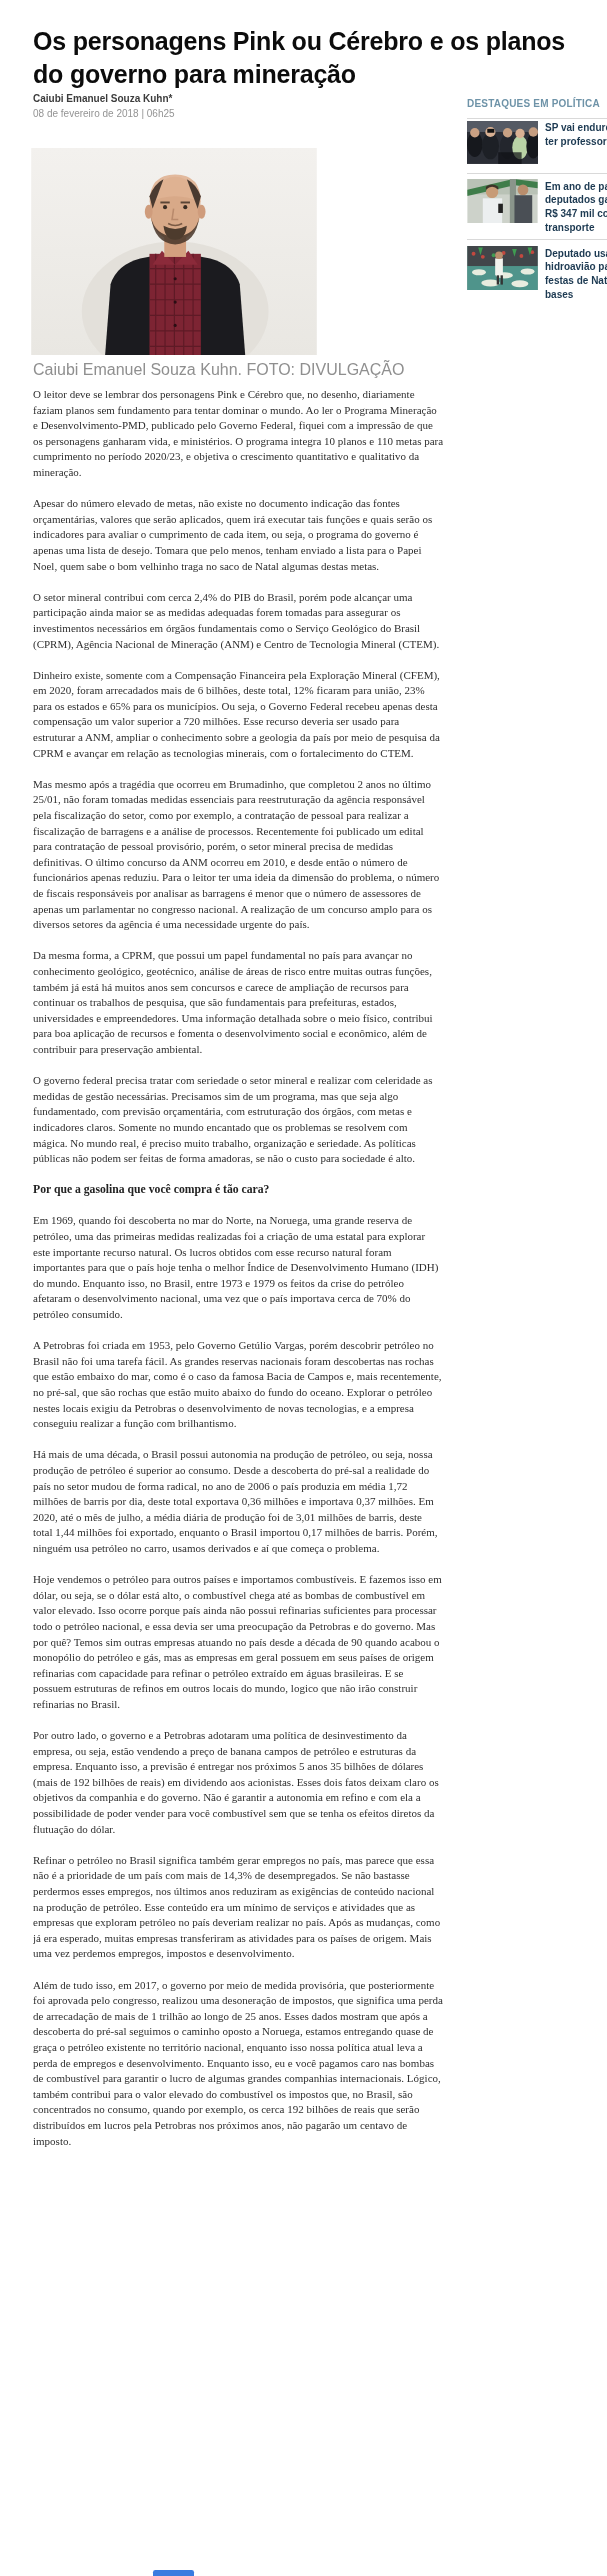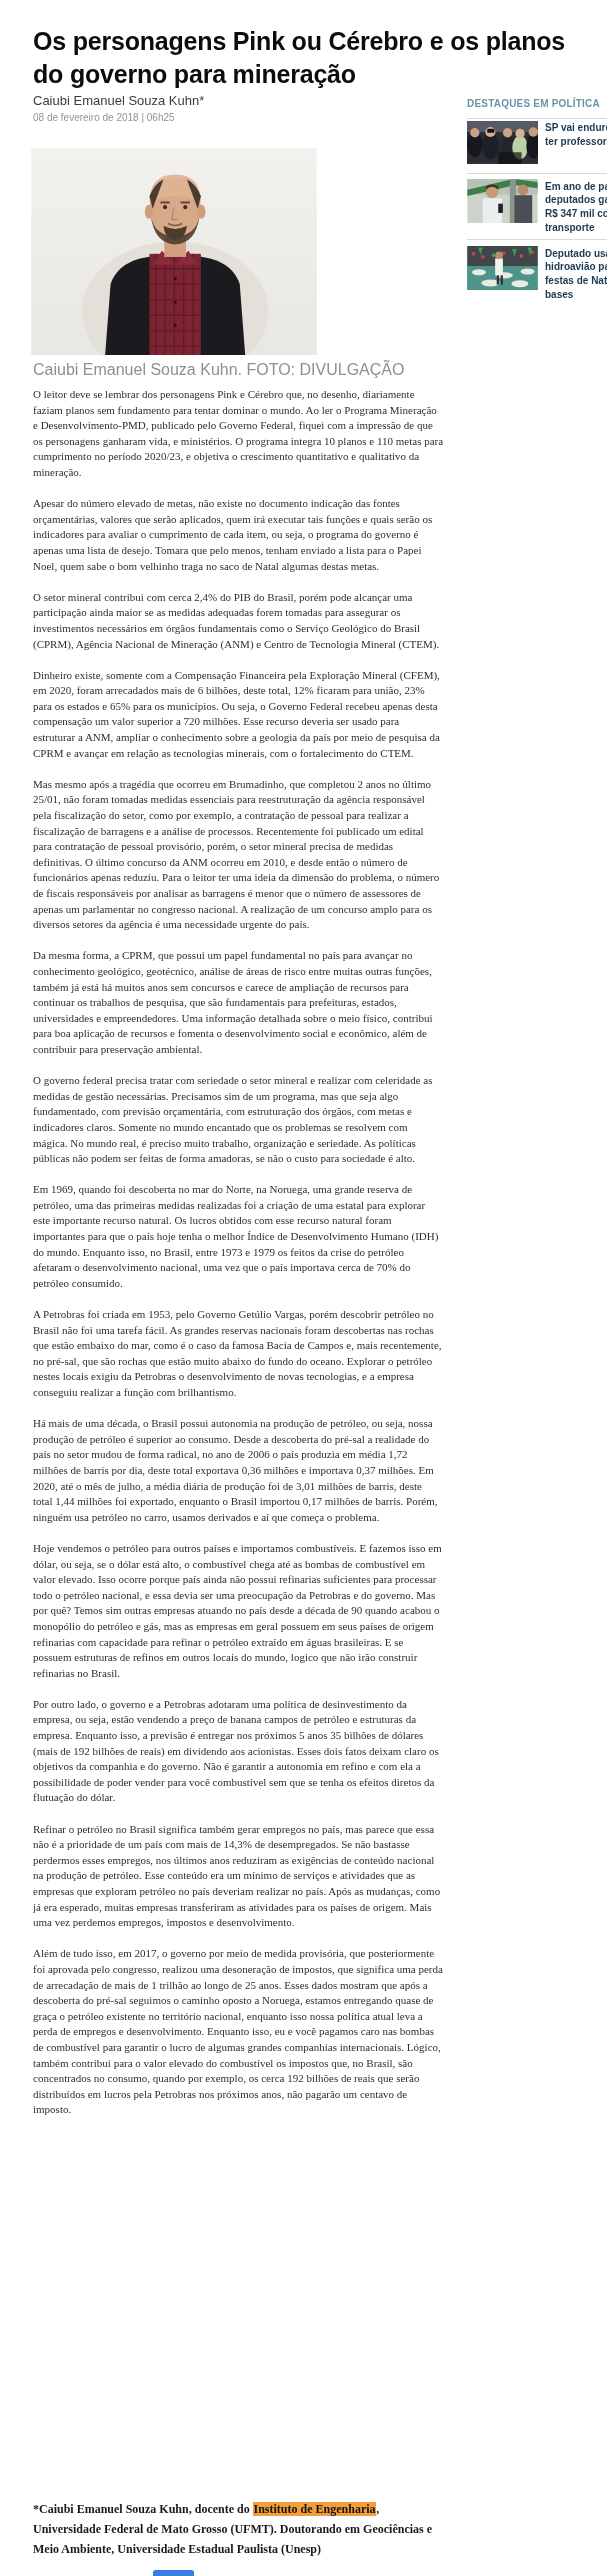--- a/index.html
+++ b/index.html
@@ -2,21 +2,21 @@
 <html style="font-size:12.5px"><head>
 <meta charset="utf-8">
 <style>
   html,body{margin:0;padding:0;background:#fff;}
   .page{position:relative;width:608px;height:2576px;background:#fff;overflow:hidden;
         font-family:"Liberation Sans",sans-serif;}
   .title{position:absolute;left:33px;top:7.8px;width:557px;
          font-family:Liberation Sans, sans-serif;font-weight:bold;
          font-size:25px;line-height:33px;color:#0c0c0c;letter-spacing:-0.2px;}
   .byline{position:absolute;left:33px;top:93px;width:311px;}
-  .author{font-size:13px;font-weight:normal;color:#3c3c3c;}
+  .author{font-size:10px;font-weight:bold;color:#3c3c3c;}
   .pubdate{font-size:10px;color:#949494;margin-top:3.9px;}
   .photo{position:absolute;left:31px;top:148px;width:286px;height:207px;overflow:hidden;}
   .caption{position:absolute;left:33px;top:361px;width:405px;font-size:16px;color:#8f8f8f;}
   .article{position:absolute;left:33px;top:387px;width:411px;height:2073px;overflow:hidden;
            font-family:"Liberation Serif",serif;font-size:11px;line-height:15.6px;color:#2f2f2f;}
   .article p{margin:0 0 15.6px 0;}
   .article h2{margin:3.1px 0 15.6px 0;font-size:11.7px;line-height:15.6px;color:#222;
               font-family:"Liberation Serif",serif;}
   .bio{position:absolute;left:33px;top:2499px;width:408px;
        font-family:"Liberation Serif",serif;font-weight:bold;
@@ -103,30 +103,30 @@
   <div class="caption">Caiubi Emanuel Souza Kuhn. FOTO: DIVULGAÇÃO</div>
 
   <div class="article">
     <p>O leitor deve se lembrar dos personagens Pink e Cérebro que, no desenho, diariamente faziam planos sem fundamento para tentar dominar o mundo. Ao ler o Programa Mineração e Desenvolvimento-PMD, publicado pelo Governo Federal, fiquei com a impressão de que os personagens ganharam vida, e ministérios. O programa integra 10 planos e 110 metas para cumprimento no período 2020/23, e objetiva o crescimento quantitativo e qualitativo da mineração.</p>
     <p>Apesar do número elevado de metas, não existe no documento indicação das fontes orçamentárias, valores que serão aplicados, quem irá executar tais funções e quais serão os indicadores para avaliar o cumprimento de cada item, ou seja, o programa do governo é apenas uma lista de desejo. Tomara que pelo menos, tenham enviado a lista para o Papei Noel, quem sabe o bom velhinho traga no saco de Natal algumas destas metas.</p>
     <p>O setor mineral contribui com cerca 2,4% do PIB do Brasil, porém pode alcançar uma participação ainda maior se as medidas adequadas forem tomadas para assegurar os investimentos necessários em órgãos fundamentais como o Serviço Geológico do Brasil (CPRM), Agência Nacional de Mineração (ANM) e Centro de Tecnologia Mineral (CTEM).</p>
     <p>Dinheiro existe, somente com a Compensação Financeira pela Exploração Mineral (CFEM), em 2020, foram arrecadados mais de 6 bilhões, deste total, 12% ficaram para união, 23% para os estados e 65% para os municípios. Ou seja, o Governo Federal recebeu apenas desta compensação um valor superior a 720 milhões. Esse recurso deveria ser usado para estruturar a ANM, ampliar o conhecimento sobre a geologia da país por meio de pesquisa da CPRM e avançar em relação as tecnologias minerais, com o fortalecimento do CTEM.</p>
     <p>Mas mesmo após a tragédia que ocorreu em Brumadinho, que completou 2 anos no último 25/01, não foram tomadas medidas essenciais para reestruturação da agência responsável pela fiscalização do setor, como por exemplo, a contratação de pessoal para realizar a fiscalização de barragens e a análise de processos. Recentemente foi publicado um edital para contratação de pessoal provisório, porém, o setor mineral precisa de medidas definitivas. O último concurso da ANM ocorreu em 2010, e desde então o número de funcionários apenas reduziu. Para o leitor ter uma ideia da dimensão do problema, o número de fiscais responsáveis por analisar as barragens é menor que o número de assessores de apenas um parlamentar no congresso nacional. A realização de um concurso amplo para os diversos setores da agência é uma necessidade urgente do país.</p>
     <p>Da mesma forma, a CPRM, que possui um papel fundamental no país para avançar no conhecimento geológico, geotécnico, análise de áreas de risco entre muitas outras funções, também já está há muitos anos sem concursos e carece de ampliação de recursos para continuar os trabalhos de pesquisa, que são fundamentais para prefeituras, estados, universidades e empreendedores. Uma informação detalhada sobre o meio físico, contribui para boa aplicação de recursos e fomenta o desenvolvimento social e econômico, além de contribuir para preservação ambiental.</p>
     <p>O governo federal precisa tratar com seriedade o setor mineral e realizar com celeridade as medidas de gestão necessárias. Precisamos sim de um programa, mas que seja algo fundamentado, com previsão orçamentária, com estruturação dos órgãos, com metas e indicadores claros. Somente no mundo encantado que os problemas se resolvem com mágica. No mundo real, é preciso muito trabalho, organização e seriedade. As políticas públicas não podem ser feitas de forma amadoras, se não o custo para sociedade é alto.</p>
+    <h2>Por que a gasolina que você compra é tão cara?</h2>
     <p>Em 1969, quando foi descoberta no mar do Norte, na Noruega, uma grande reserva de petróleo, uma das primeiras medidas realizadas foi a criação de uma estatal para explorar este importante recurso natural. Os lucros obtidos com esse recurso natural foram importantes para que o país hoje tenha o melhor Índice de Desenvolvimento Humano (IDH) do mundo. Enquanto isso, no Brasil, entre 1973 e 1979 os feitos da crise do petróleo afetaram o desenvolvimento nacional, uma vez que o país importava cerca de 70% do petróleo consumido.</p>
     <p>A Petrobras foi criada em 1953, pelo Governo Getúlio Vargas, porém descobrir petróleo no Brasil não foi uma tarefa fácil. As grandes reservas nacionais foram descobertas nas rochas que estão embaixo do mar, como é o caso da famosa Bacia de Campos e, mais recentemente, no pré-sal, que são rochas que estão muito abaixo do fundo do oceano. Explorar o petróleo nestes locais exigiu da Petrobras o desenvolvimento de novas tecnologias, e a empresa conseguiu realizar a função com brilhantismo.</p>
     <p>Há mais de uma década, o Brasil possui autonomia na produção de petróleo, ou seja, nossa produção de petróleo é superior ao consumo. Desde a descoberta do pré-sal a realidade do país no setor mudou de forma radical, no ano de 2006 o país produzia em média 1,72 milhões de barris por dia, deste total exportava 0,36 milhões e importava 0,37 milhões. Em 2020, até o mês de julho, a média diária de produção foi de 3,01 milhões de barris, deste total 1,44 milhões foi exportado, enquanto o Brasil importou 0,17 milhões de barris. Porém, ninguém usa petróleo no carro, usamos derivados e aí que começa o problema.</p>
     <p>Hoje vendemos o petróleo para outros países e importamos combustíveis. E fazemos isso em dólar, ou seja, se o dólar está alto, o combustível chega até as bombas de combustível em valor elevado. Isso ocorre porque país ainda não possui refinarias suficientes para processar todo o petróleo nacional, e essa devia ser uma preocupação da Petrobras e do governo. Mas por quê? Temos sim outras empresas atuando no país desde a década de 90 quando acabou o monopólio do petróleo e gás, mas as empresas em geral possuem em seus países de origem refinarias com capacidade para refinar o petróleo extraído em águas brasileiras. E se possuem estruturas de refinos em outros locais do mundo, logico que não irão construir refinarias no Brasil.</p>
     <p>Por outro lado, o governo e a Petrobras adotaram uma política de desinvestimento da empresa, ou seja, estão vendendo a preço de banana campos de petróleo e estruturas da empresa. Enquanto isso, a previsão é entregar nos próximos 5 anos 35 bilhões de dólares (mais de 192 bilhões de reais) em dividendo aos acionistas. Esses dois fatos deixam claro os objetivos da companhia e do governo. Não é garantir a autonomia em refino e com ela a possibilidade de poder vender para você combustível sem que se tenha os efeitos diretos da flutuação do dólar.</p>
     <p>Refinar o petróleo no Brasil significa também gerar empregos no país, mas parece que essa não é a prioridade de um país com mais de 14,3% de desempregados. Se não bastasse perdermos esses empregos, nos últimos anos reduziram as exigências de conteúdo nacional na produção de petróleo. Esse conteúdo era um mínimo de serviços e atividades que as empresas que exploram petróleo no país deveriam realizar no país. Após as mudanças, como já era esperado, muitas empresas transferiram as atividades para os países de origem. Mais uma vez perdemos empregos, impostos e desenvolvimento.</p>
     <p>Além de tudo isso, em 2017, o governo por meio de medida provisória, que posteriormente foi aprovada pelo congresso, realizou uma desoneração de impostos, que significa uma perda de arrecadação de mais de 1 trilhão ao longo de 25 anos. Esses dados mostram que após a descoberta do pré-sal seguimos o caminho oposto a Noruega, estamos entregando quase de graça o petróleo existente no território nacional, enquanto isso nossa política atual leva a perda de empregos e desenvolvimento. Enquanto isso, eu e você pagamos caro nas bombas de combustível para garantir o lucro de algumas grandes companhias internacionais. Lógico, também contribui para o valor elevado do combustível os impostos que, no Brasil, são concentrados no consumo, quando por exemplo, os cerca 192 bilhões de reais que serão distribuídos em lucros pela Petrobras nos próximos anos, não pagarão um centavo de imposto.</p>
   </div>
 
-  <div class="bio"><span>*Caiubi Emanuel Souza Kuhn, docente do </span><a class="hl">Instituto de Engenharia</a><span>, Universidade Federal de Mato Grosso (UFMT). Doutorando em Geociências e Meio Ambiente, Universidade Estadual Paulista (Unesp)</span></div>
 
   <button class="fb-btn"></button>
 
   <div class="sidebar">
     <div class="sb-head"><span>DESTAQUES EM </span><span class="emph">POLÍTICA</span></div>
 
     <div class="sb-line" style="top:20px"></div>
 
     <div class="sb-item" style="top:22.6px">
       <div class="sb-thumb">

